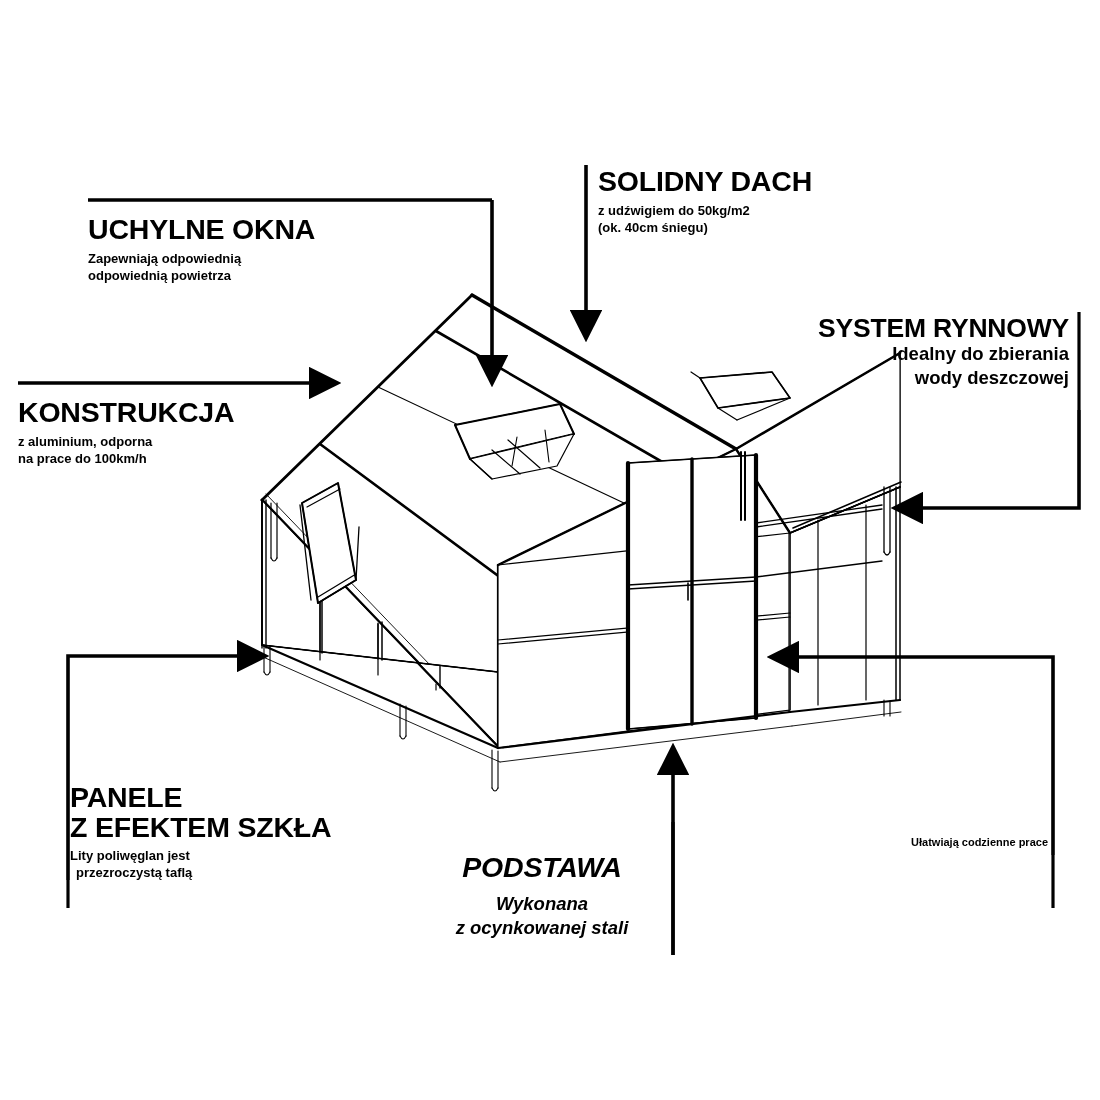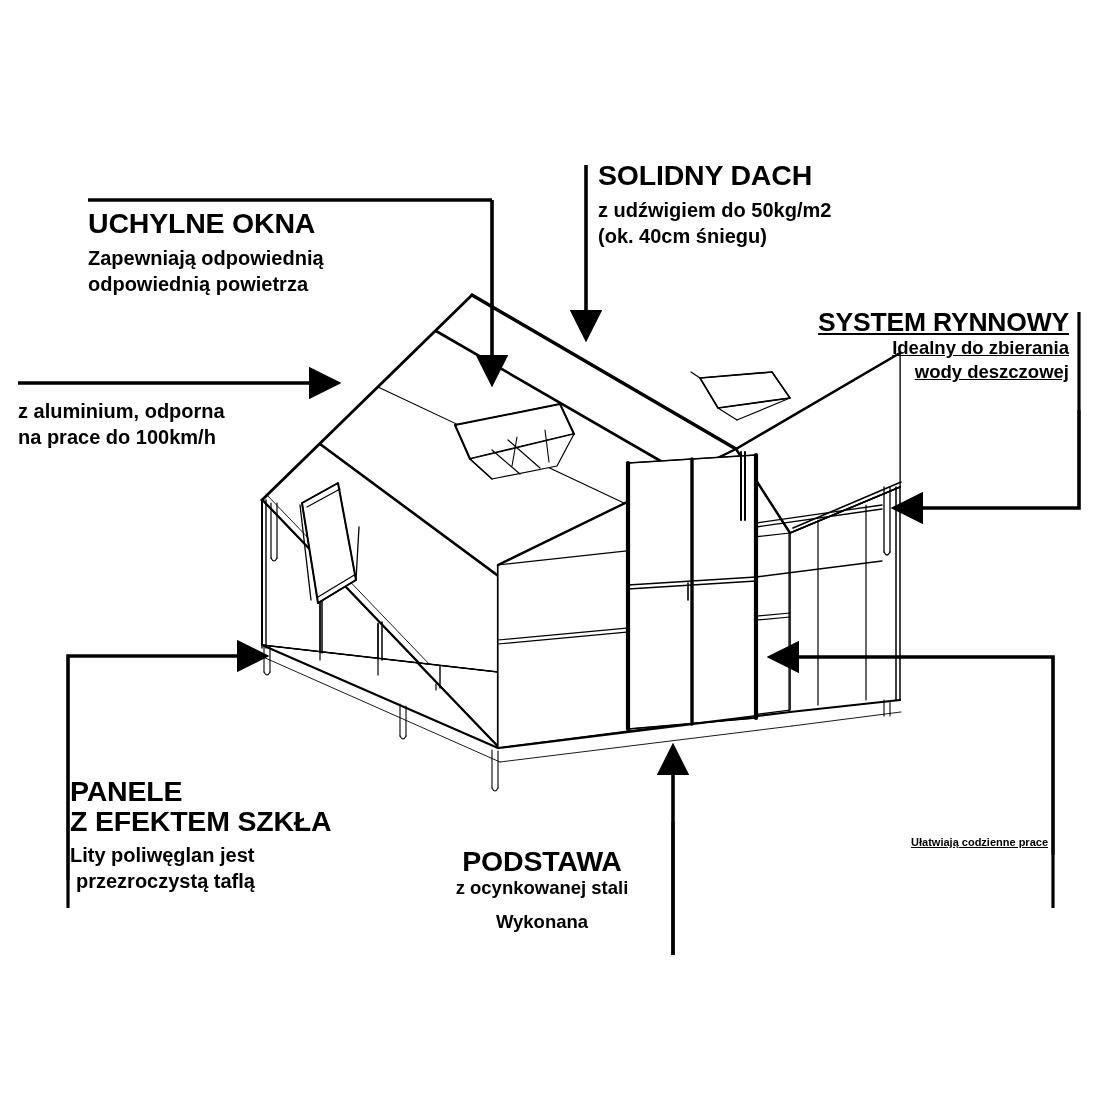--- a/index.html
+++ b/index.html
@@ -1,28 +1,28 @@
 <!DOCTYPE html>
 <html><head>
 <meta charset="utf-8">
 <style>
   html,body{margin:0;padding:0;background:#ffffff;}
   body{width:1100px;height:1100px;position:relative;overflow:hidden;
        font-family:"Liberation Sans","DejaVu Sans",sans-serif;color:#000;}
   #stage{position:absolute;left:0;top:0;width:1100px;height:1100px;}
   .svgLayer{position:absolute;left:0;top:0;width:1100px;height:1100px;}
   .callout{position:absolute;}
-  .ttl{font-weight:bold;letter-spacing:-0.2px;line-height:1.06;white-space:pre;}
+  .ttl{font-weight:bold;letter-spacing:-0.2px;line-height:1.06;white-space:pre;margin-top:6px;}
   .sub{font-weight:bold;line-height:1.30;white-space:pre;}
   .t30{font-size:28.5px;}
   .t27{font-size:26.5px;}
-  .s19{font-size:20px;}
+  .s19{font-size:13px;}
   .s18{font-size:18.5px;}
   .s17{font-size:11px;}
-  .right{text-align:right;text-decoration:underline;}
+  .right{text-align:right;}
   .center{text-align:center;}
 </style>
 </head>
 <body>
 
 <div id="stage">
 
   <svg class="svgLayer" viewBox="0 0 1100 1100">
     <g fill="none" stroke="#000" stroke-linejoin="round" stroke-linecap="round">
 
@@ -290,34 +290,35 @@
     <div class="sub s19">(ok. 40cm śniegu)</div>
   </div>
 
   <div class="callout right" style="left:729px;top:308px;width:340px;">
     <div class="ttl t27">SYSTEM RYNNOWY</div>
     <div class="sub s18" style="margin-top:0;">Idealny do zbierania</div>
     <div class="sub s18">wody deszczowej</div>
   </div>
 
   <div class="callout" style="left:18px;top:391px;width:330px;">
+    <div class="ttl t30">KONSTRUKCJA</div>
     <div class="sub s19" style="margin-top:7px;">z aluminium, odporna</div>
     <div class="sub s19">na prace do 100km/h</div>
   </div>
 
   <div class="callout" style="left:70px;top:776px;width:360px;">
     <div class="ttl t30">PANELE
 Z EFEKTEM SZKŁA</div>
     <div class="sub s19" style="margin-top:6px;">Lity poliwęglan jest</div>
     <div class="sub s19" style="margin-left:-4px;text-indent:10px;">przezroczystą taflą</div>
   </div>
 
-  <div class="callout center" style="left:430px;top:846px;width:224px;">
+  <div class="callout center" style="left:430px;top:846px;width:224px;font-style:italic;">
     <div class="ttl t30">PODSTAWA</div>
+    <div class="sub s18" style="margin-top:10px;">Wykonana</div>
     <div class="sub s18">z ocynkowanej stali</div>
-    <div class="sub s18" style="margin-top:10px;">Wykonana</div>
   </div>
 
   <div class="callout right" style="left:700px;top:828px;width:348px;">
     <div class="sub s17" style="margin-top:7px;">Ułatwiają codzienne prace</div>
   </div>
 
 </div>
 
 </body></html>

